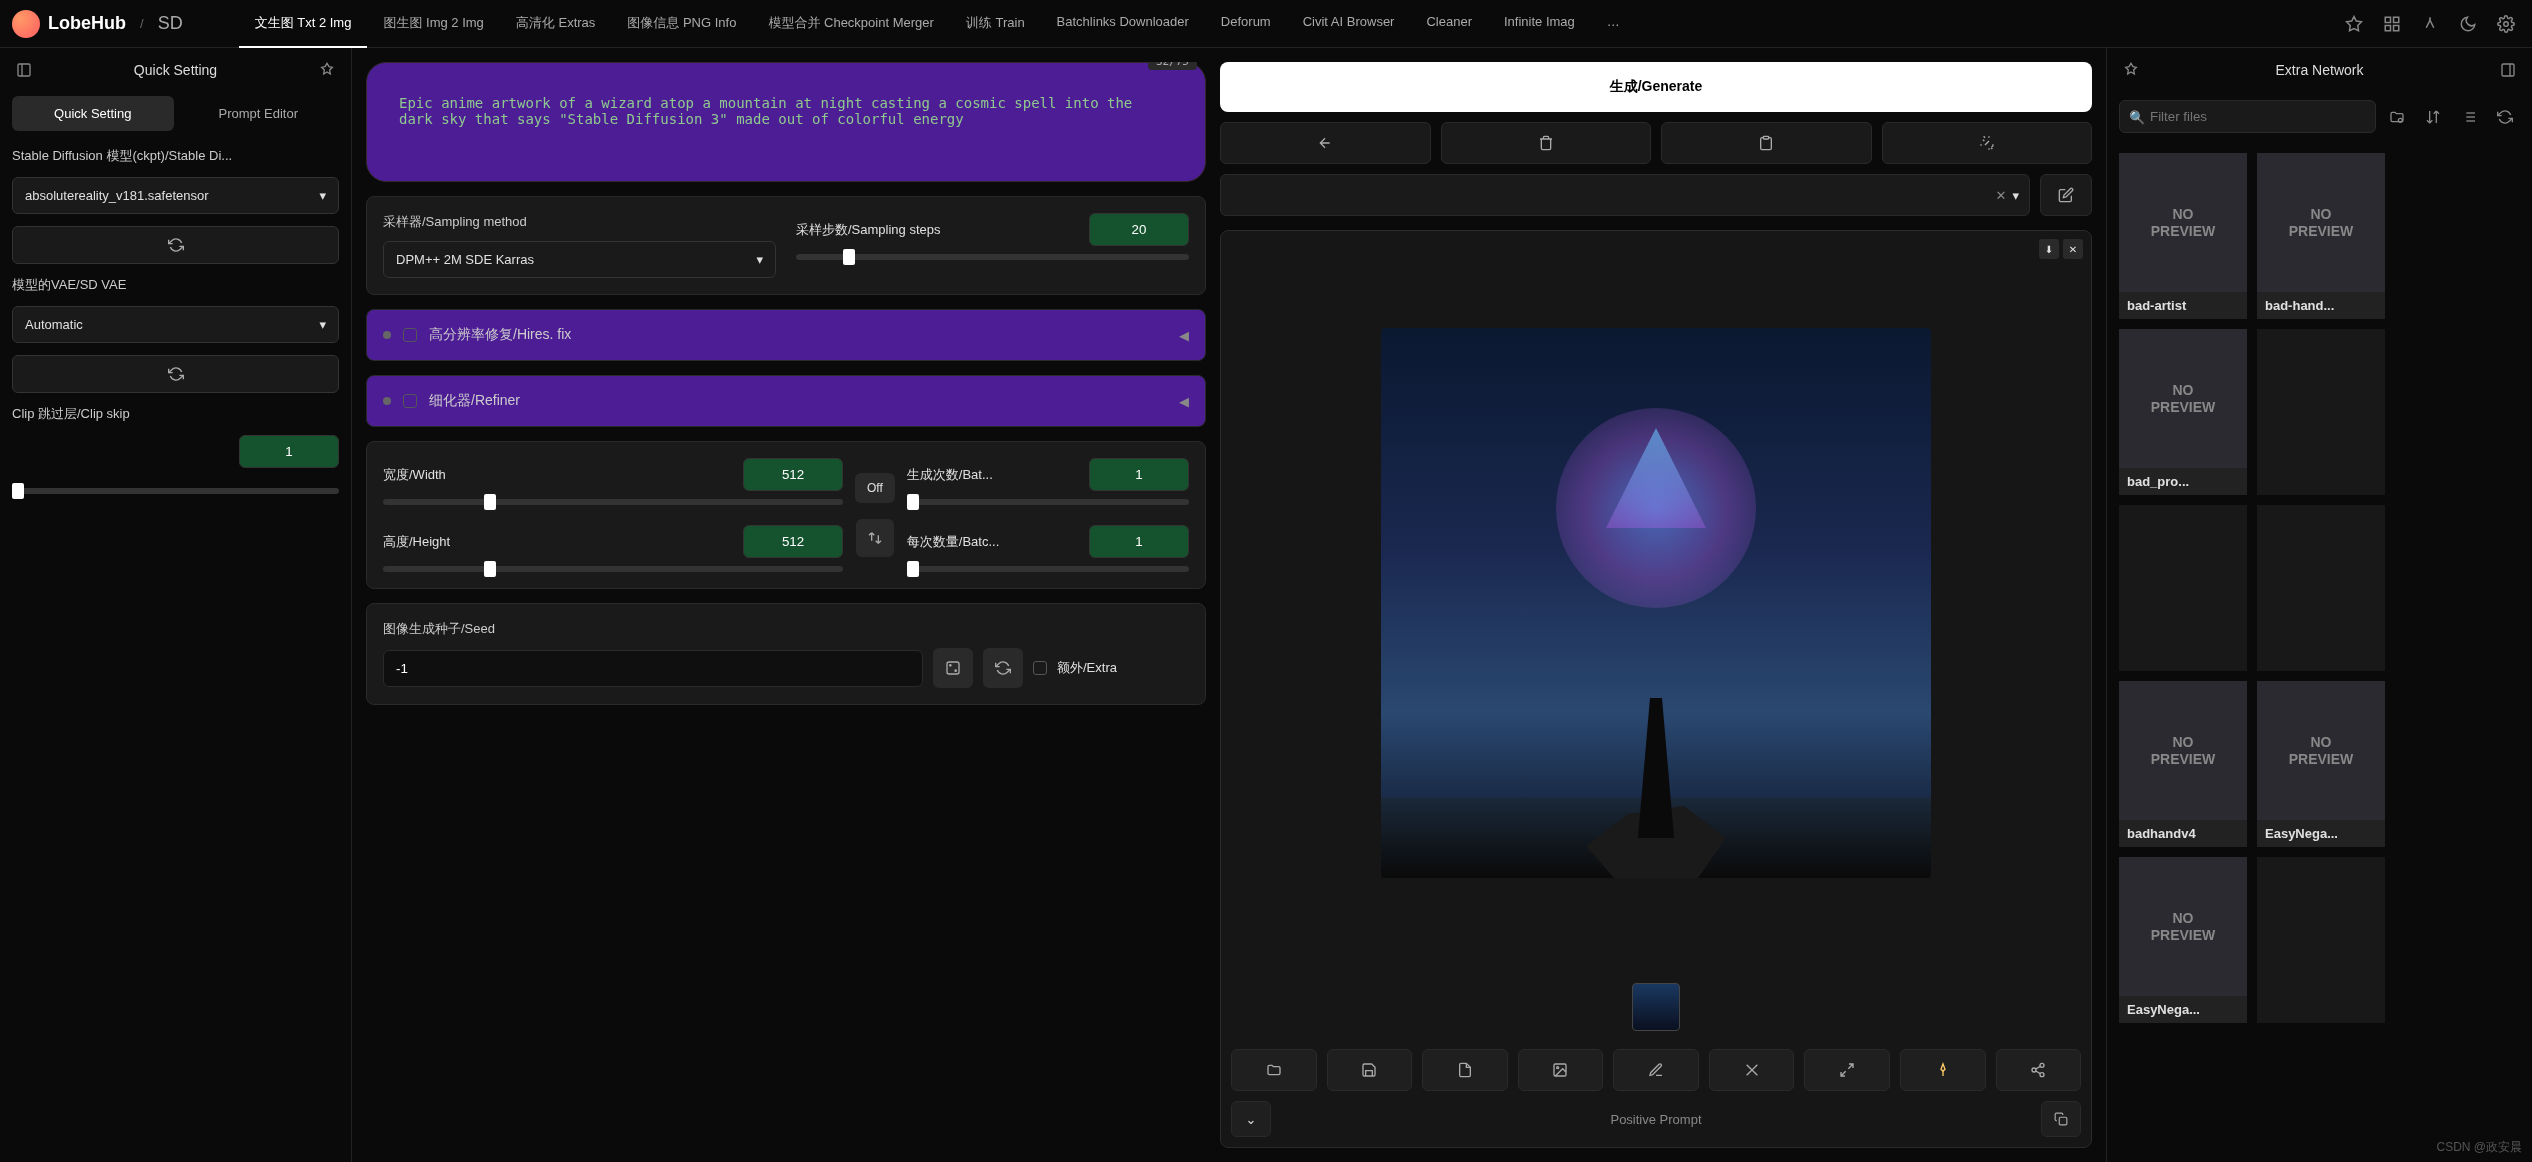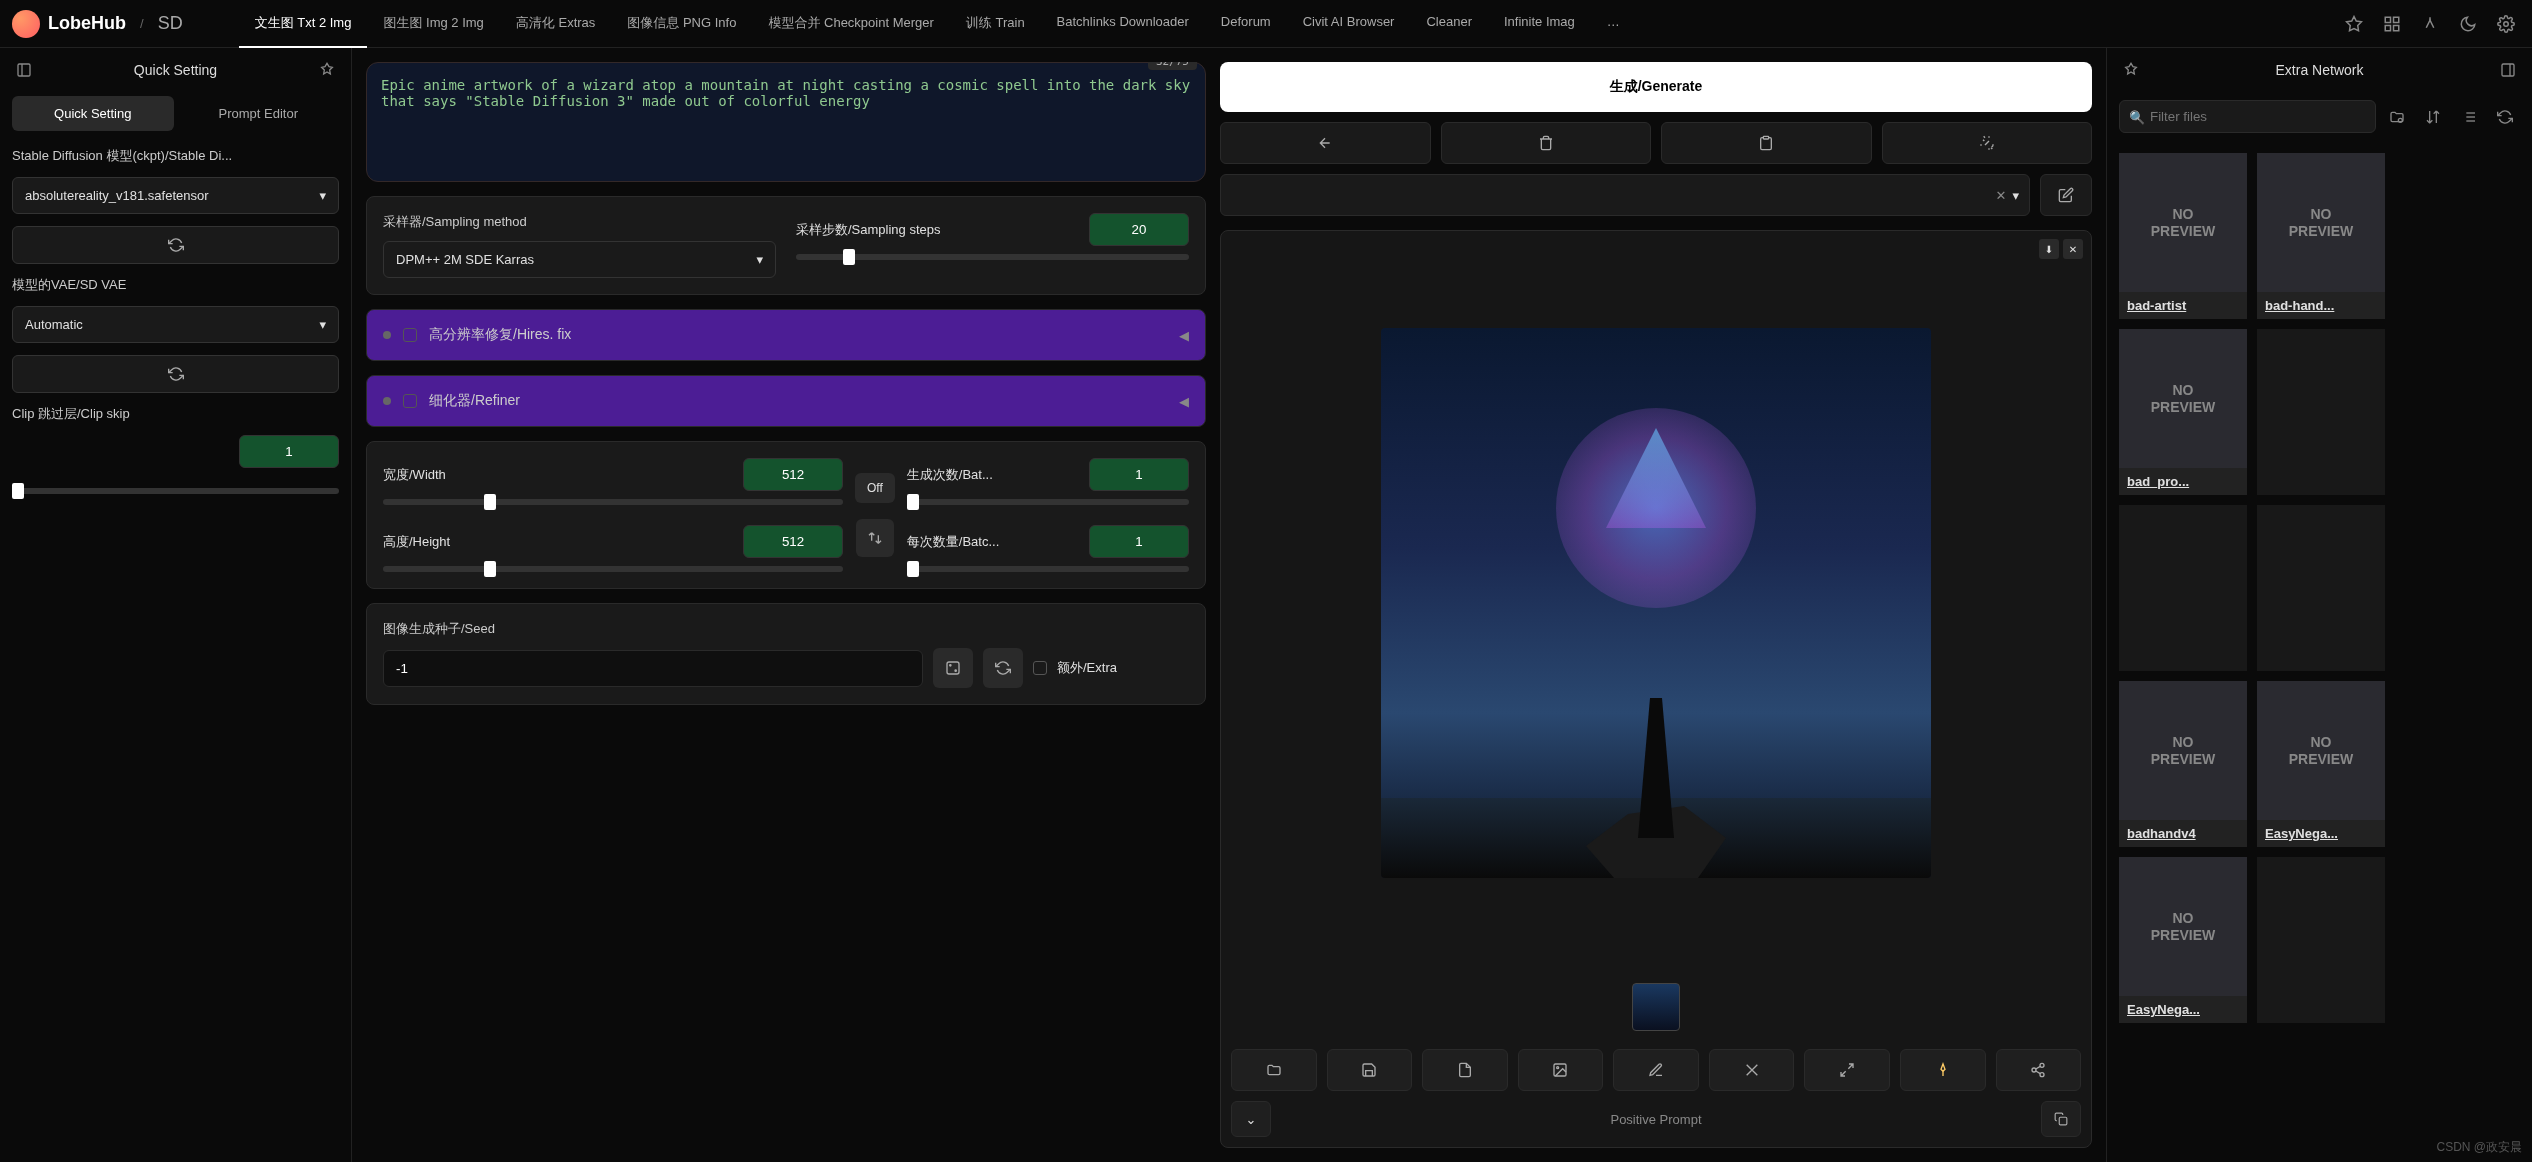--- a/index.html
+++ b/index.html
@@ -49,21 +49,21 @@
 .select-box { background: #1a1a1a; border: 1px solid #333; border-radius: 6px; padding: 10px 12px; display: flex; align-items: center; justify-content: space-between; cursor: pointer; }
 .icon-btn-wide { background: #1a1a1a; border: 1px solid #333; border-radius: 6px; padding: 10px; display: flex; align-items: center; justify-content: center; cursor: pointer; }
 .clip-row { display: flex; align-items: center; gap: 12px; }
 .num-input { background: #14532d; border: 1px solid #333; border-radius: 6px; padding: 8px 12px; width: 100px; text-align: center; color: #fff; }
 .slider { height: 6px; background: #333; border-radius: 3px; position: relative; margin-top: 8px; }
 .slider-thumb { width: 12px; height: 16px; background: #fff; border-radius: 2px; position: absolute; top: -5px; }
 
 
 .center { flex: 1; display: flex; gap: 14px; padding: 14px; overflow: hidden; }
 .center-left { width: 840px; display: flex; flex-direction: column; gap: 14px; overflow-y: auto; }
-.prompt-box { background: #0f172a; border: 1px solid #332828; border-radius: 12px; padding: 14px; min-height: 120px; position: relative; font-family: Menlo, Consolas, monospace; font-size: 14px; }
+.prompt-box { background: #4c1d95; border: 1px solid #332828; border-radius: 20px; padding: 32px; min-height: 120px; position: relative; font-family: Menlo, Consolas, monospace; font-size: 14px; }
 .prompt-box.pos { color: #8fc98f; }
 .prompt-box.neg { color: #d68888; min-height: 70px; }
 .token-count { position: absolute; top: -10px; right: 8px; background: #2a2a2a; padding: 2px 8px; border-radius: 4px; font-size: 11px; color: #aaa; }
 .panel { background: #1a1a1a; border: 1px solid #2a2a2a; border-radius: 8px; padding: 16px; }
 .panel-row { display: flex; gap: 20px; align-items: flex-start; }
 .panel-col { flex: 1; }
 .panel-label { display: block; margin-bottom: 10px; color: #ccc; }
 .accordion { background: #4c1d95; border: 1px solid #2a2a2a; border-radius: 8px; padding: 16px; display: flex; align-items: center; gap: 12px; cursor: pointer; }
 .dot { width: 8px; height: 8px; border-radius: 50%; background: #666; }
 .check { width: 14px; height: 14px; border: 1px solid #555; border-radius: 3px; }
@@ -115,21 +115,21 @@
 .en-tab.active { background: #2a2a2a; color: #fff; }
 .filter-row { display: flex; gap: 6px; padding: 8px 12px; align-items: center; }
 .filter-input { flex: 1; background: #1a1a1a; border: 1px solid #2a2a2a; border-radius: 6px; padding: 8px 10px 8px 30px; color: #fff; }
 .filter-wrap { flex: 1; position: relative; }
 .filter-search-icon { position: absolute; left: 10px; top: 50%; transform: translateY(-50%); color: #666; }
 .filter-btn { width: 30px; height: 30px; display: flex; align-items: center; justify-content: center; color: #888; cursor: pointer; }
 .card-grid { display: flex; flex-wrap: wrap; gap: 10px; padding: 12px; overflow-y: auto; }
 .card { width: 128px; height: 166px; background: #2a2a30; border-radius: 0; display: flex; flex-direction: column; cursor: pointer; overflow: hidden; }
 .card.blank { background: #181818; }
 .card-preview { flex: 1; display: flex; align-items: center; justify-content: center; color: #888; font-weight: 700; font-size: 14px; text-align: center; line-height: 1.2; }
-.card-label { padding: 6px 8px; background: #222; font-size: 13px; white-space: nowrap; overflow: hidden; text-overflow: ellipsis; font-weight: 600; text-decoration: underline; }
+.card-label { padding: 6px 8px; background: #222; font-size: 13px; white-space: nowrap; overflow: hidden; text-overflow: ellipsis; font-weight: 600; }
 
 .watermark { position: fixed; bottom: 6px; right: 10px; color: #555; font-size: 12px; }
 svg { display: block; }
 </style>
 </head>
 <body>
 
 <div class="topbar">
   <div class="logo-wrap">
     <div class="logo-icon"></div>

